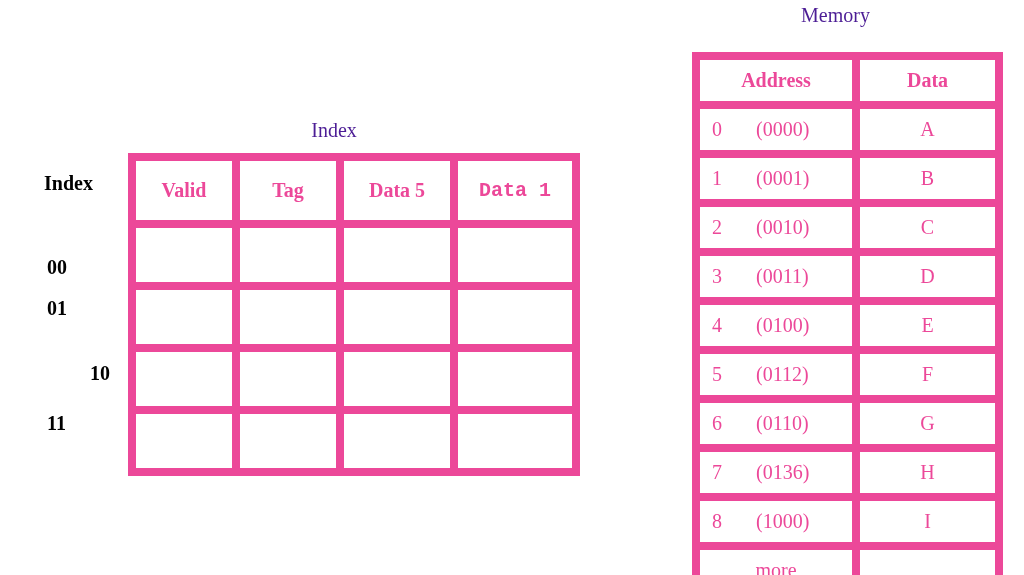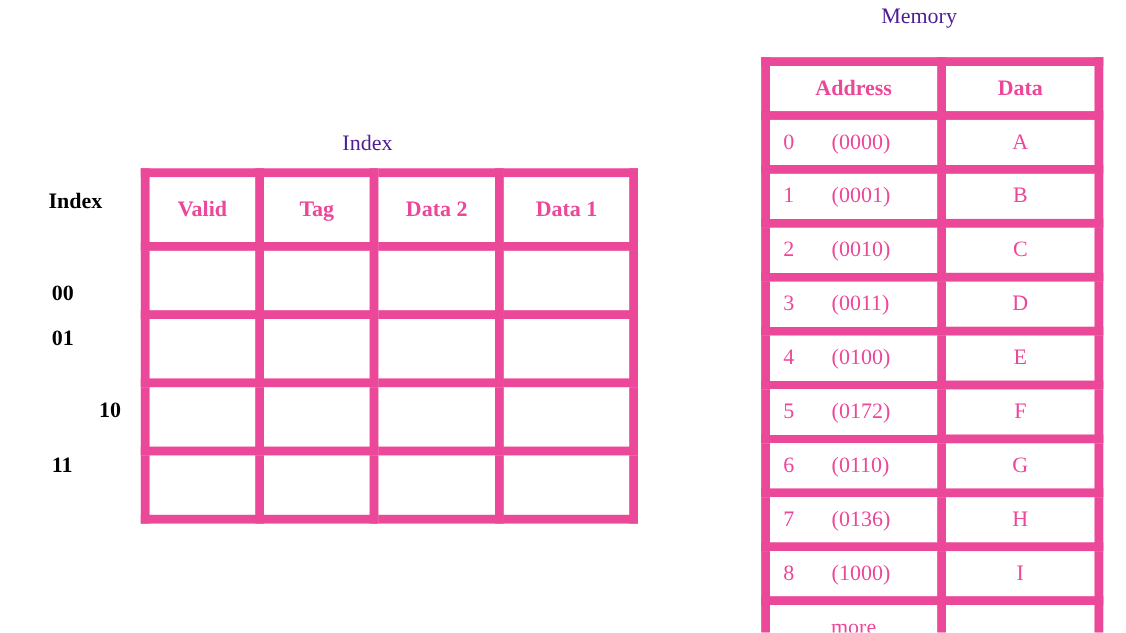--- a/index.html
+++ b/index.html
@@ -63,21 +63,21 @@
   }
   #cache-table th {
     height: 59px;
   }
   #cache-table td.cache-cell {
     height: 54px;
   }
   .col-valid  { width: 96px; }
   .col-tag    { width: 96px; }
   .col-data0  { width: 106px; }
-  .col-data1  { width: 114px; }
+  .col-data1  { width: 114px; font-family: Liberation Mono, monospace; }
 
   #index-label {
     position: absolute;
     left: 44px;
     top: 173px;
     font-weight: bold;
     font-size: 20px;
     line-height: 1;
     white-space: nowrap;
   }
@@ -159,21 +159,21 @@
 <div class="index-row-label" id="index-row-0">00</div>
 <div class="index-row-label" id="index-row-1">01</div>
 <div class="index-row-label" id="index-row-2">10</div>
 <div class="index-row-label" id="index-row-3">11</div>
 
 <table class="grid" id="cache-table">
   <thead>
     <tr>
       <th class="col-valid">Valid</th>
       <th class="col-tag">Tag</th>
-      <th class="col-data0">Data 2</th>
+      <th class="col-data0">Data 5</th>
       <th class="col-data1">Data 1</th>
     </tr>
   </thead>
   <tbody>
     <tr>
       <td class="cache-cell"></td>
       <td class="cache-cell"></td>
       <td class="cache-cell"></td>
       <td class="cache-cell"></td>
     </tr>
@@ -250,21 +250,21 @@
           <span class="addr-dec">4</span>
           <span class="addr-bin">(0100)</span>
         </div>
       </td>
       <td class="data-cell">E</td>
     </tr>
     <tr>
       <td class="addr-cell">
         <div class="addr-inner">
           <span class="addr-dec">5</span>
-          <span class="addr-bin">(0172)</span>
+          <span class="addr-bin">(0112)</span>
         </div>
       </td>
       <td class="data-cell">F</td>
     </tr>
     <tr>
       <td class="addr-cell">
         <div class="addr-inner">
           <span class="addr-dec">6</span>
           <span class="addr-bin">(0110)</span>
         </div>

